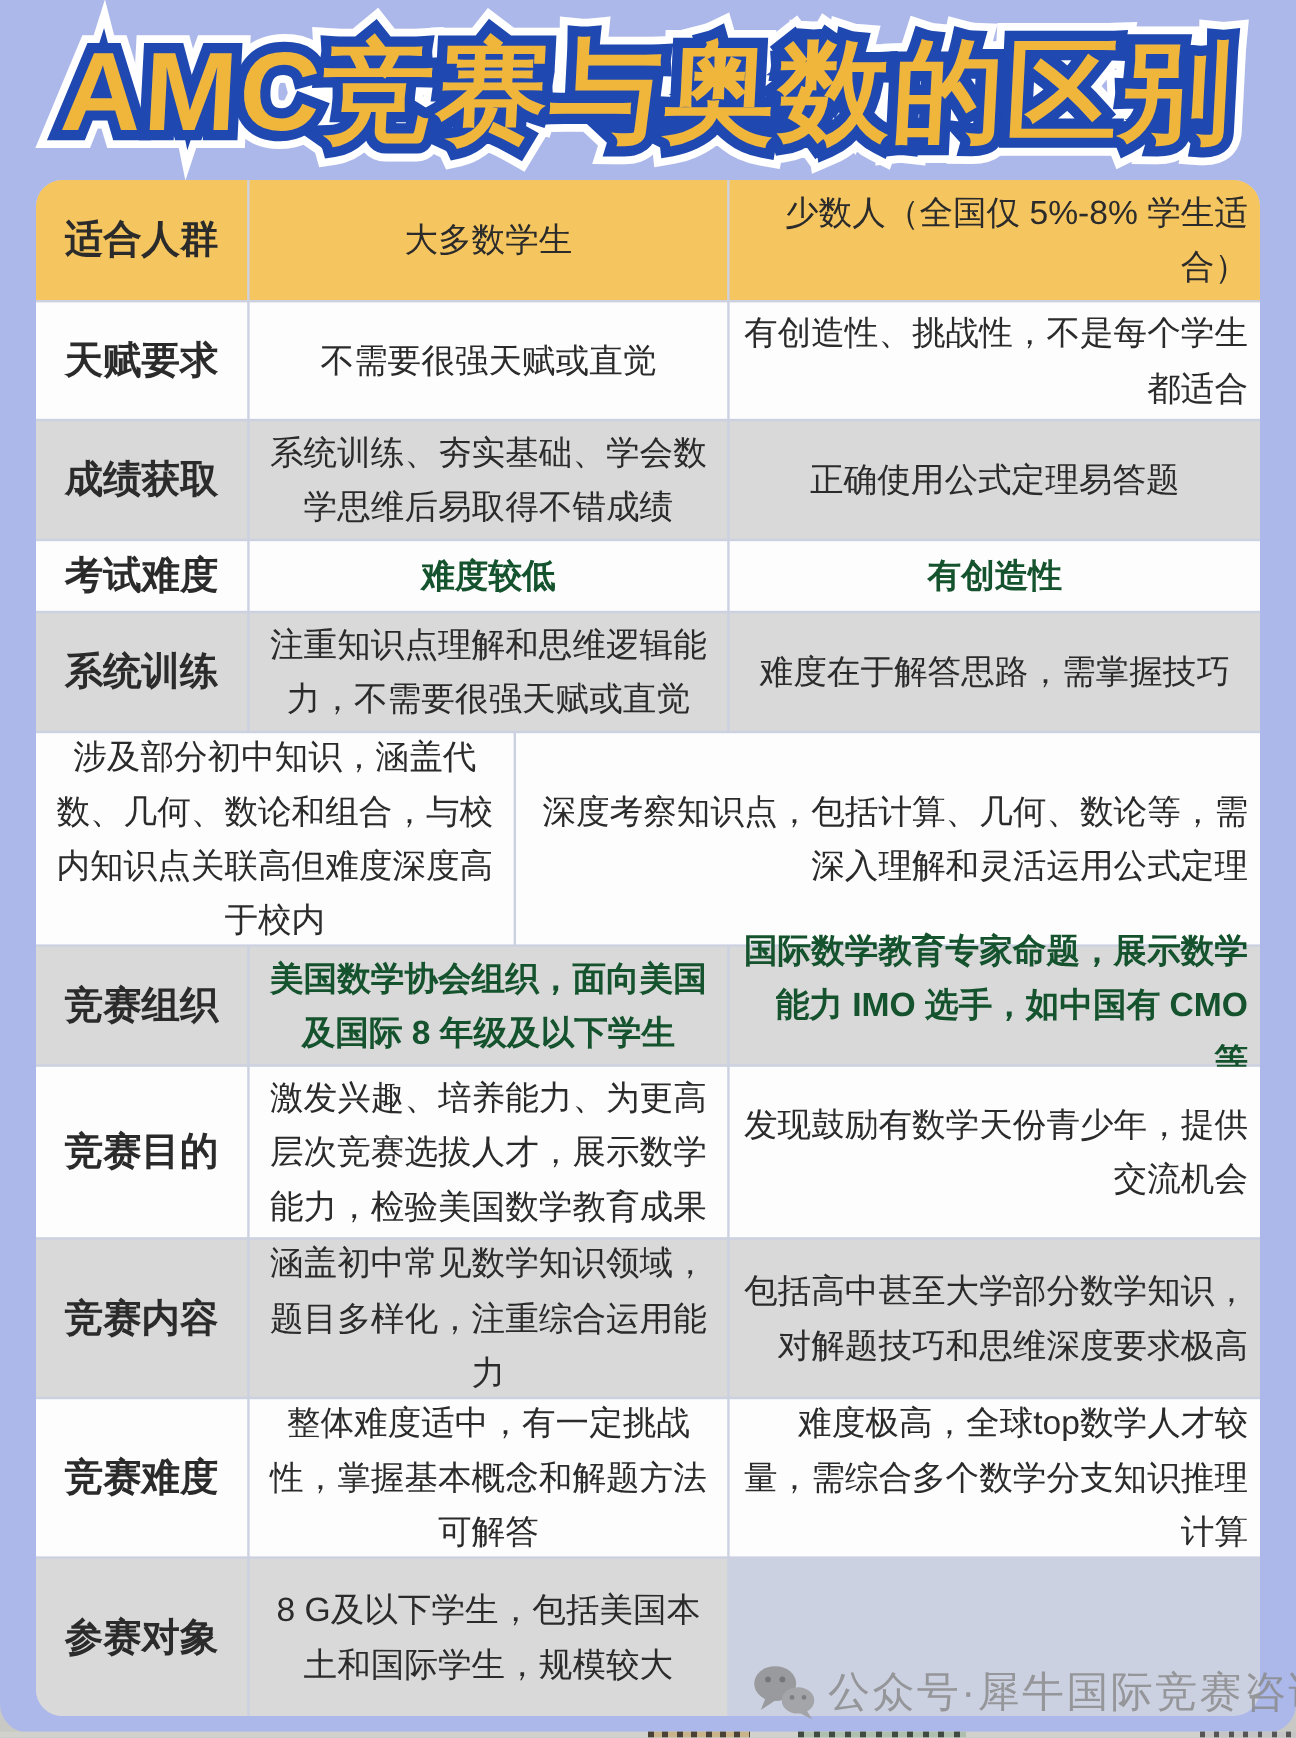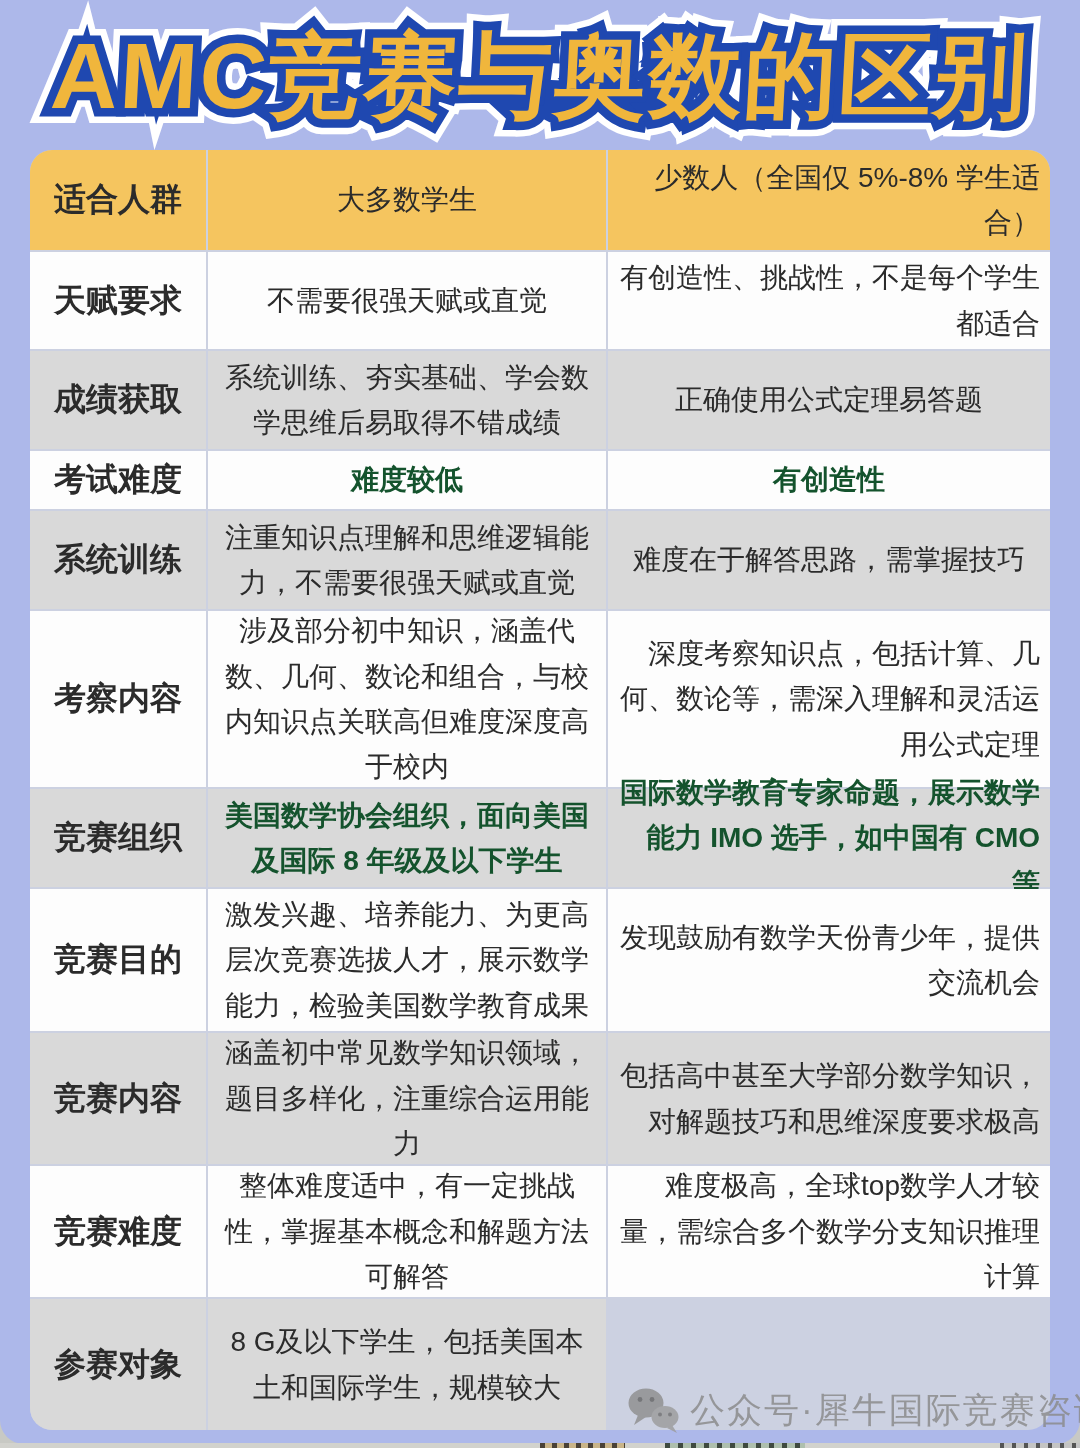--- a/index.html
+++ b/index.html
@@ -98,21 +98,20 @@
       <div class="cell col-oly">有创造性</div>
     </div>
 
     <div class="row gray h98">
       <div class="cell col-label">系统训练</div>
       <div class="cell col-amc">注重知识点理解和思维逻辑能力，不需要很强天赋或直觉</div>
       <div class="cell col-oly">难度在于解答思路，需掌握技巧</div>
     </div>
 
     <div class="row white h176">
-      <div class="cell col-label">考察内容</div>
       <div class="cell col-amc">涉及部分初中知识，涵盖代数、几何、数论和组合，与校内知识点关联高但难度深度高于校内</div>
       <div class="cell col-oly">深度考察知识点，包括计算、几何、数论等，需深入理解和灵活运用公式定理</div>
     </div>
 
     <div class="row gray h98 red-row">
       <div class="cell col-label">竞赛组织</div>
       <div class="cell col-amc">美国数学协会组织，面向美国及国际 8 年级及以下学生</div>
       <div class="cell col-oly">国际数学教育专家命题，展示数学能力 IMO 选手，如中国有 CMO 等</div>
     </div>
 

